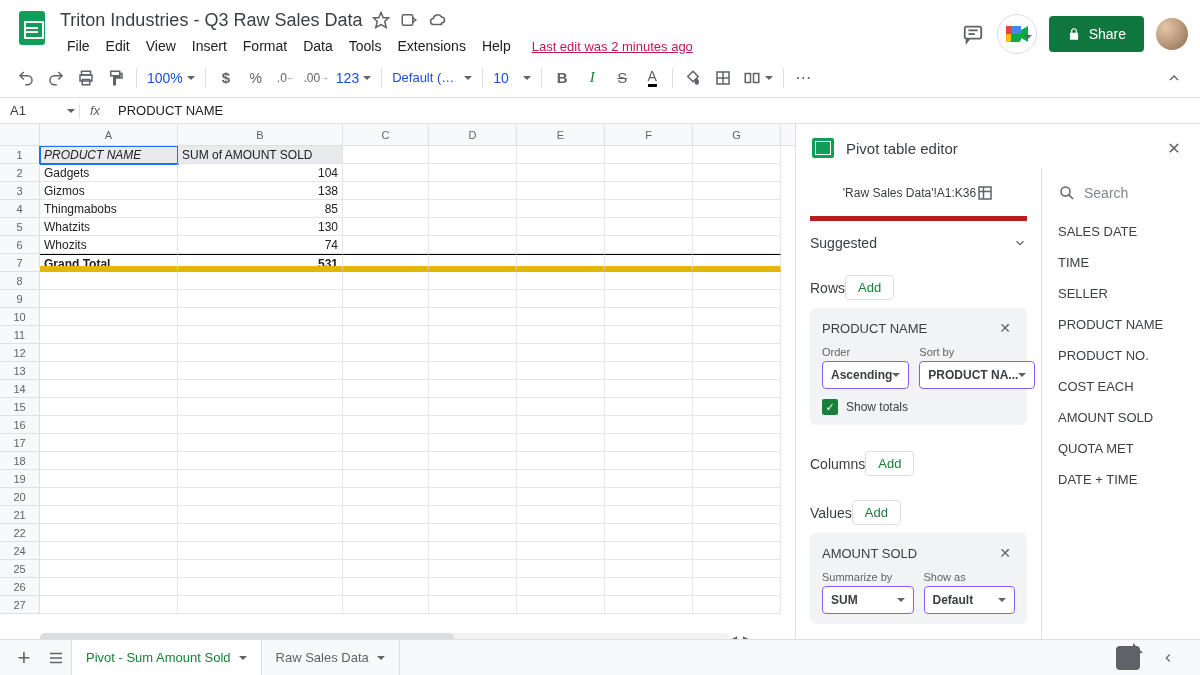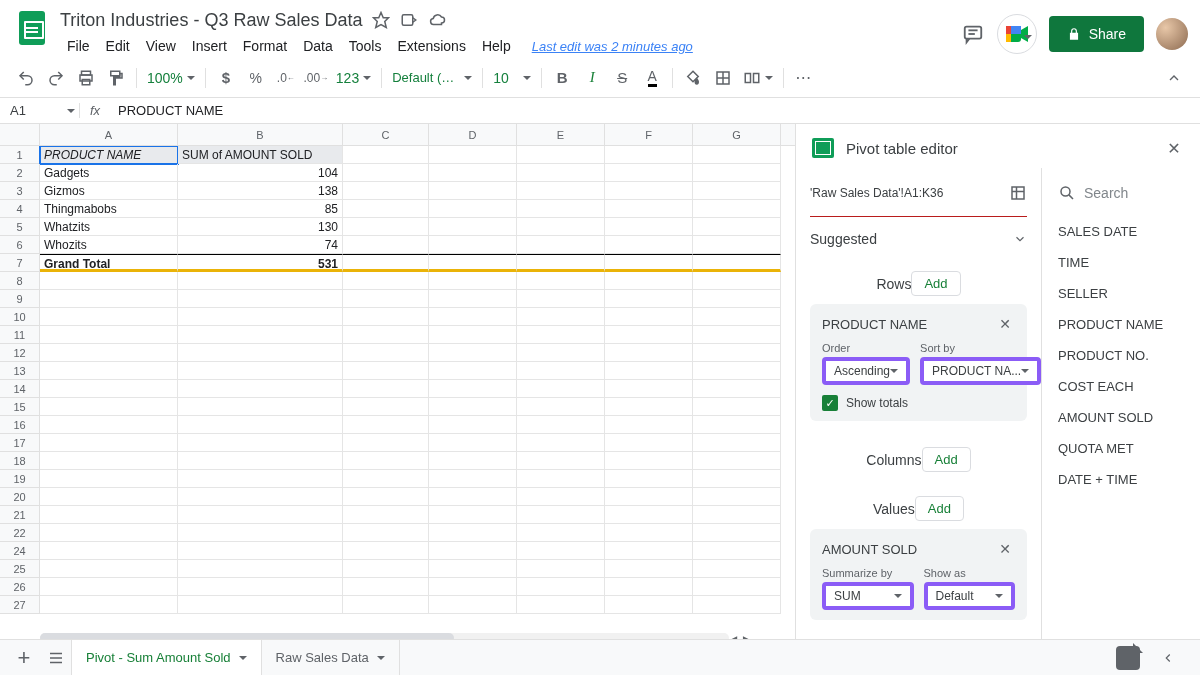--- a/index.html
+++ b/index.html
@@ -10,32 +10,32 @@
   .logo { width: 40px; height: 40px; display: flex; align-items: center; justify-content: center; margin-right: 8px; }
   .logo-box { width: 26px; height: 34px; background: #0f9d58; border-radius: 3px; position: relative; }
   .logo-box::after { content:""; position:absolute; left:5px; top:10px; width:16px; height:14px; border:2px solid #fff; border-radius:1px; }
   .logo-box::before { content:""; position:absolute; left:7px; top:16px; width:12px; height:2px; background:#fff; box-shadow:0 4px 0 #fff; }
   .title-area { flex: 1; }
   .title-row { display: flex; align-items: center; gap: 10px; height: 24px; }
   .doc-title { font-size: 18px; color: #3c4043; }
   .title-icon { width:18px; height:18px; fill:#5f6368; display:flex; align-items:center; justify-content:center;}
   .menu-row { display: flex; gap: 2px; margin-top: 2px; align-items: center; }
   .menu-item { padding: 4px 7px; font-size: 14px; color: #202124; border-radius: 4px; cursor: pointer; }
-  .last-edit { font-size: 13px; color:#3b82f6; text-decoration: underline; margin-left: 12px; cursor:pointer;font-style:italic;}
+  .last-edit { font-size: 13px; color:#be185d; text-decoration: underline; margin-left: 12px; cursor:pointer;}
   .header-right { display:flex; align-items:center; gap:12px; padding-top:6px; }
   .hr-icon { width:24px; height:24px; display:flex; align-items:center; justify-content:center; color:#5f6368; cursor:pointer; }
   .meet-btn { width:40px; height:40px; border-radius:50%; border:1px solid #dadce0; display:flex; align-items:center; justify-content:center; cursor:pointer; background:#fff; position:relative; }
   .share-btn { background:#0f773d; color:#fff; border:none; height:36px; padding:0 18px; border-radius:4px; font-size:14px; font-weight:500; display:flex; align-items:center; gap:8px; cursor:pointer; }
   .avatar { width:32px; height:32px; border-radius:50%; background: radial-gradient(circle at 30% 30%, #e8c7a8, #8c6a50); cursor:pointer; }
   
   
   .toolbar { display:flex; align-items:center; border-bottom:1px solid #e0e0e0; padding:4px 12px; height:40px; gap:2px; }
   .tb-btn { width:28px; height:28px; display:flex; align-items:center; justify-content:center; color:#5f6368; border-radius:2px; cursor:pointer; }
   .tb-sep { width:1px; height:20px; background:#e0e0e0; margin:0 4px; }
-  .tb-drop { display:flex; align-items:center; padding:0 4px; height:28px; color:#15803d; font-size:14px; cursor:pointer; gap:4px; }
+  .tb-drop { display:flex; align-items:center; padding:0 4px; height:28px; color:#1d4ed8; font-size:14px; cursor:pointer; gap:4px; }
   .tb-drop .caret, .caret { border:4px solid transparent; border-top-color:#5f6368; margin-top:4px; }
   .font-name { width:68px; text-align:left; font-size:13px; overflow:hidden; text-overflow:ellipsis; white-space:nowrap;}
   .collapse-btn { margin-left:auto; }
   
   
   .formula-bar { display:flex; align-items:center; border-bottom:1px solid #e0e0e0; height:26px; }
   .name-box { width:80px; border-right:1px solid #e0e0e0; display:flex; align-items:center; padding:0 4px 0 10px; font-size:13px; color:#3c4043; justify-content:space-between;}
   .fx { width:30px; text-align:center; font-style:italic; color:#5f6368; font-size:13px; }
   .formula-input { flex:1; padding-left:8px; font-size:13px; }
   
@@ -49,50 +49,50 @@
   .col-h { border-right:1px solid #e0e0e0; text-align:center; font-size:11px; color:#5f6368; line-height:22px; }
   
   
   .rows { flex:1; overflow:auto; }
   .row { display:flex; height:18px; }
   .row-h { width:40px; border-right:1px solid #e0e0e0; border-bottom:1px solid #e0e0e0; background:#f8f9fa; text-align:center; font-size:11px; color:#5f6368; line-height:18px; }
   .cell { border-right:1px solid #e5e5e5; border-bottom:1px solid #e5e5e5; padding:0 4px; font-size:12px; line-height:18px; white-space:nowrap; overflow:hidden; }
   .header-cell { background:#e8eaed; font-weight:normal; font-style:italic; }
   .header-cell.b { font-style:normal; }
   .num { text-align:right; }
-  .total-row .cell { border-top:1px solid #000; border-bottom:3px solid #eab308; font-weight:bold; }
+  .total-row .cell { border-top:1px solid #000; border-bottom:6px solid #eab308; font-weight:bold; }
   .active-cell { outline:2px solid #1a73e8; outline-offset:-1px; }
   
   .hscroll { height:14px; display:flex; align-items:center; padding:0 40px 0 40px;}
   .hscroll-track { height:10px; background:#f1f1f1; border-radius:5px; flex:1; position:relative;}
   .hscroll-thumb { position:absolute; left:0; width:60%; height:100%; background:#dadce0; border-radius:5px;}
   .hscroll-arrows { margin-left:auto; margin-right:4px; display:flex; gap:2px; color:#5f6368; font-size:10px;}
   
   
   .pivot-panel { width:405px; border-left:1px solid #e0e0e0; display:flex; flex-direction:column; background:#fff; }
   .pivot-top { display:flex; }
   .pivot-left { width:246px; border-right:1px solid #e0e0e0; padding:0; display:flex; flex-direction:column;}
   .pivot-header { display:flex; align-items:center; padding:14px 16px 10px 16px; }
   .pivot-icon { width:22px; height:20px; background:#0f9d58; border-radius:2px; margin-right:12px; position:relative;}
   .pivot-icon::after{content:"";position:absolute;inset:3px;border:1px solid #fff;}
   .pivot-title { font-size:15px; color:#3c4043; flex:1; }
   .close-x { width:20px; height:20px; color:#5f6368; cursor:pointer; display:flex; align-items:center; justify-content:center; font-size:16px;}
   .pivot-body { padding:10px 14px; overflow:auto; font-size:13px; color:#3c4043;}
-  .range-row { display:flex; align-items:center; justify-content:space-between; padding:6px 0 14px 0; border-bottom:1px solid #b91c1c; font-size:12px; color:#3c4043;}
+  .range-row { display:flex; align-items:center; justify-content:center; padding:6px 0 14px 0; border-bottom:5px solid #b91c1c; font-size:12px; color:#3c4043;}
   .suggested { display:flex; align-items:center; justify-content:space-between; padding:14px 0; font-size:14px;}
   .section { padding:10px 0 6px 0;}
-  .section-head { display:flex; align-items:center; justify-content:center; margin-bottom:8px;}
+  .section-head { display:flex; align-items:center; justify-content:flex-start; margin-bottom:8px;}
   .section-title { font-size:14px; color:#3c4043;}
   .add-btn { border:1px solid #dadce0; background:#fff; color:#188038; border-radius:4px; padding:4px 12px; font-size:13px; cursor:pointer; font-weight:500;}
   .card { background:#f1f3f4; border-radius:6px; padding:10px 12px; margin-bottom:10px; position:relative;}
   .card-title { font-size:13px; font-weight:500; color:#3c4043; margin-bottom:8px; display:flex; justify-content:space-between; align-items:center;}
   .card-row { display:flex; gap:10px;}
   .field { flex:1; }
   .field-label { font-size:11px; color:#5f6368; margin-bottom:3px;}
-  .select { background:#fff; border:4px solid #8b5cf6; border-radius:4px; height:28px; display:flex; align-items:center; padding:0 8px; font-size:12px; justify-content:space-between; cursor:pointer; overflow:hidden;}
+  .select { background:#fff; border:1px solid #8b5cf6; border-radius:4px; height:28px; display:flex; align-items:center; padding:0 8px; font-size:12px; justify-content:space-between; cursor:pointer; overflow:hidden;font-weight:bold;}
   .select span:first-child { overflow:hidden; text-overflow:ellipsis; white-space:nowrap; }
   .checkbox-row { display:flex; align-items:center; gap:8px; margin-top:10px; font-size:12px; color:#3c4043;}
   .checkbox { width:16px; height:16px; background:#188038; border-radius:2px; display:flex; align-items:center; justify-content:center; color:#fff; font-size:11px;}
   
   .field-list { flex:1; padding:10px 16px; display:flex; flex-direction:column;}
   .search-row { display:flex; align-items:center; gap:8px; color:#5f6368; padding:6px 0 14px 0; font-size:14px;}
   .fl-item { padding:8px 0; font-size:13px; color:#3c4043; cursor:grab;}
   
   
   .tabs { height:36px; border-top:1px solid #e0e0e0; display:flex; align-items:center; padding:0 8px; background:#f8f9fa; position:absolute; bottom:0; left:0; right:0;}

